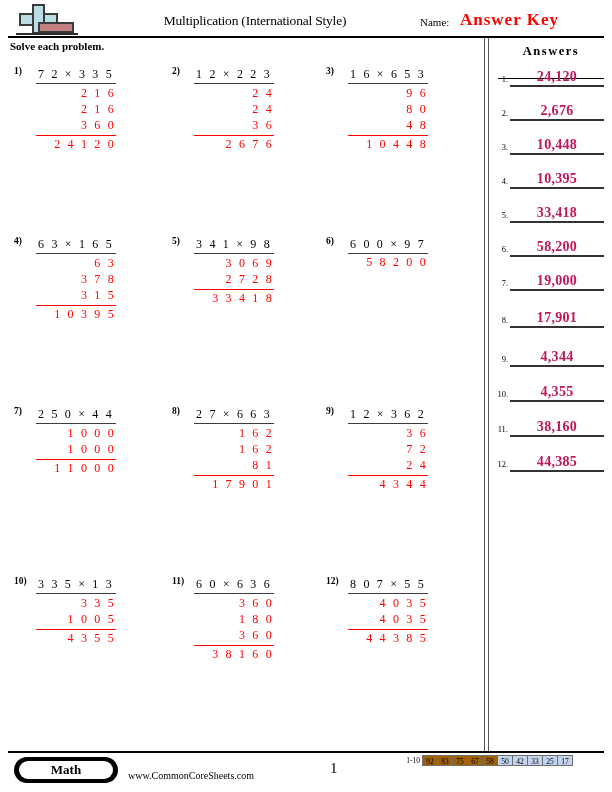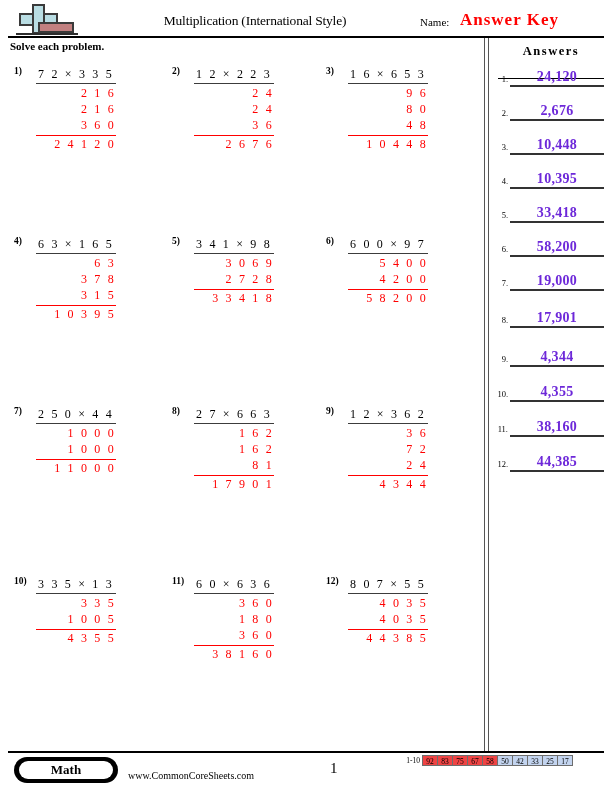--- a/index.html
+++ b/index.html
@@ -43,21 +43,21 @@
   .answers-head{
     position:absolute;left:498px;top:44px;width:106px;
     text-align:center;font-size:12.5px;font-weight:bold;letter-spacing:1.5px;
     border-bottom:1.5px solid #000;padding-bottom:19px;
   }
   .ans-row{position:absolute;left:492px;width:112px;height:12px;}
   .ans-num{position:absolute;left:0;top:4px;width:16px;text-align:right;font-size:8.5px;}
   .ans-line{position:absolute;left:18px;top:15px;width:94px;height:1.5px;background:#333;}
   .ans-val{
     position:absolute;left:18px;top:-1px;width:94px;text-align:center;
-    color:#6d28d9;font-weight:bold;font-size:14px;letter-spacing:0.3px;
+    color:#be185d;font-weight:bold;font-size:14px;letter-spacing:0.3px;
   }
 
   
   .prob{position:absolute;}
   .prob-num{position:absolute;left:0;top:2px;font-size:9.5px;font-weight:bold;}
   .prob-body{position:absolute;left:22px;top:0;}
   .equation{
     font-size:12px;letter-spacing:2.2px;white-space:nowrap;
     padding:0 2px 1px 2px;border-bottom:1.5px solid #3c3c3c;
     display:inline-block;
@@ -92,21 +92,21 @@
   .sg-row{height:11px;white-space:nowrap;}
   .sg-label{
     display:inline-block;width:24px;height:11px;line-height:11px;
     font-size:7.5px;text-align:right;vertical-align:top;
     padding-right:3px;font-family:"Liberation Serif", serif;
   }
   .sg-cell{
     display:inline-block;width:16px;height:11px;line-height:11px;
     font-size:7.5px;text-align:center;vertical-align:top;
     border:1px solid #6d6d6d;margin-left:-1px;box-sizing:border-box;
-    background:#ef4444;font-family:"Liberation Serif", serif;
+    background:#a16207;font-family:"Liberation Serif", serif;
   }
   .sg-cell.hl{background:#c3d4ef;}
   .tick{position:absolute;left:484px;top:740px;width:1px;height:12px;background:#555;}
   .tick2{position:absolute;left:488px;top:740px;width:1px;height:12px;background:#555;}
 </style>
 </head>
 <body>
 
 <div class="page">
 
@@ -226,24 +226,21 @@
       </div>
       <div class="prob" style="left: 172px; top: 234px;">
         <div class="prob-num">5)</div>
         <div class="prob-body"><div class="equation">3 4 1 × 9 8</div><div class="partials">
             <div class="prow" style="padding-right: 9px; width: 79.9688px;">3 0 6 9</div>
             <div class="prow last" style="padding-right: 0px; width: 79.9688px;">2 7 2 8</div>
           </div><div class="total" style="width: 79.9688px;">3 3 4 1 8</div></div>
       </div>
       <div class="prob" style="left: 326px; top: 234px;">
         <div class="prob-num">6)</div>
-        <div class="prob-body"><div class="equation">6 0 0 × 9 7</div><div class="partials">
-            <div class="prow" style="padding-right: 9px; width: 79.9688px;">5 4 0 0</div>
-            <div class="prow last" style="padding-right: 0px; width: 79.9688px;">4 2 0 0</div>
-          </div><div class="total" style="width: 79.9688px;">5 8 2 0 0</div></div>
+        <div class="prob-body"><div class="equation">6 0 0 × 9 7</div><div class="total" style="width: 79.9688px;">5 8 2 0 0</div></div>
       </div>
       <div class="prob" style="left: 14px; top: 404px;">
         <div class="prob-num">7)</div>
         <div class="prob-body"><div class="equation">2 5 0 × 4 4</div><div class="partials">
             <div class="prow" style="padding-right: 9px; width: 79.9688px;">1 0 0 0</div>
             <div class="prow last" style="padding-right: 0px; width: 79.9688px;">1 0 0 0</div>
           </div><div class="total" style="width: 79.9688px;">1 1 0 0 0</div></div>
       </div>
       <div class="prob" style="left: 172px; top: 404px;">
         <div class="prob-num">8)</div>

